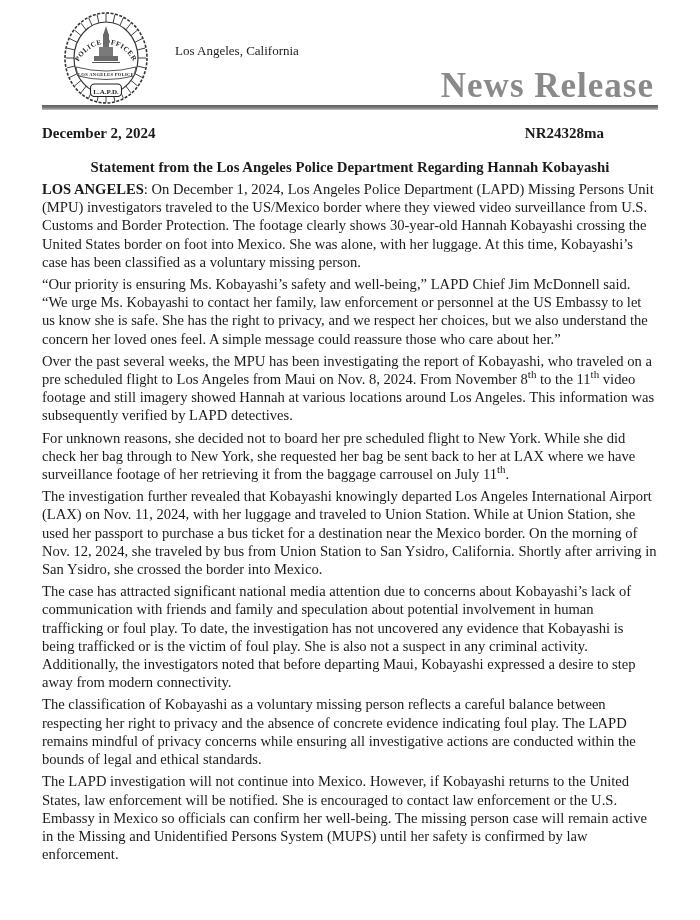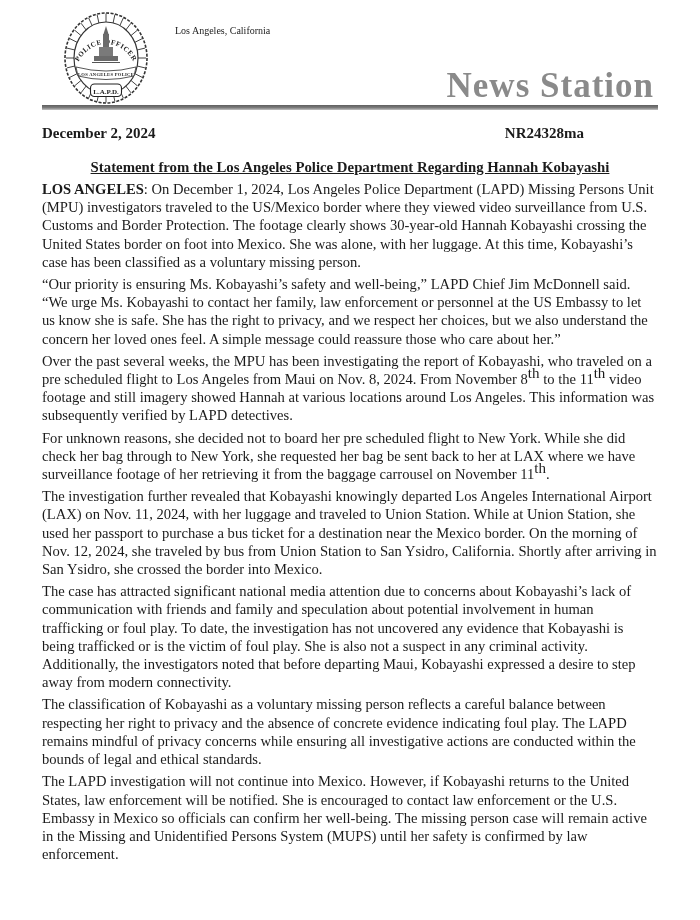--- a/index.html
+++ b/index.html
@@ -16,46 +16,46 @@
     font-family:"Liberation Serif","DejaVu Serif",serif;
     color:#1b1b1b;
     display:flex;flex-direction:column;
     overflow:hidden;position:relative;
   }
   
   .hdr{display:flex;align-items:flex-start;position:relative;height:92px;flex:0 0 auto;}
   .badge-wrap{width:88px;margin-left:20px;flex:0 0 auto;}
   .hdr-text{margin-left:25px;padding-top:13px;}
   .dept{font-size:18.5px;font-weight:bold;letter-spacing:0.2px;}
-  .loc{font-size:10px;margin-top:2px;color:#222;}
+  .loc{font-size:13px;margin-top:20px;color:#222;}
   .nr-title{
     position:absolute;right:4px;bottom:-4px;
     font-size:35px;font-weight:bold;color:var(--news-gray);
     letter-spacing:1px;
   }
   .rule{
     height:5px;margin-top:3px;flex:0 0 auto;
     background:linear-gradient(to bottom,#5e5e5e 0%,#7d7d7d 55%,#c4c4c4 100%);
   }
   
   .meta-row{
     display:flex;justify-content:space-between;
     margin-top:15px;font-weight:bold;font-size:15px;flex:0 0 auto;
   }
-  .nr-num{margin-right:74px;}
+  .nr-num{margin-right:54px;}
   
   .headline{
     text-align:center;font-size:14.8px;font-weight:bold;
-    margin-top:17px;flex:0 0 auto;text-decoration:underline;
+    margin-top:17px;flex:0 0 auto;
   }
   
   #body-paragraphs{flex:0 0 auto;}
   .para{font-size:14.6px;line-height:18.2px;margin-top:4px;}
   .para .b{font-weight:bold;}
-  .para sup{font-size:15px;line-height:0;vertical-align:super;}
+  .para sup{font-size:11px;line-height:0;vertical-align:super;}
   
   .badge-wrap svg text{font-family:"Liberation Serif","DejaVu Serif",serif;fill:#222;}
   #badge-rays line{stroke:#444;stroke-width:1;}
 </style>
 </head>
 <body>
 
 <div class="page">
 
   <header class="hdr">
@@ -112,36 +112,36 @@
         </g>
         <g>
           <rect x="28.5" y="74" width="31" height="12.5" rx="4" fill="#ffffff" stroke="#222" stroke-width="1.1"></rect>
           <text x="44" y="83.5" text-anchor="middle" font-size="7" font-weight="bold">L.A.P.D.</text>
         </g>
       </svg>
     </div>
     <div class="hdr-text">
       <div class="loc">Los Angeles, California</div>
     </div>
-    <div class="nr-title">News Station</div>
+    <div class="nr-title">News Release</div>
   </header>
 
   <div class="rule"></div>
 
   <div class="meta-row">
     <span class="date">December 2, 2024</span>
     <span class="nr-num">NR24328ma</span>
   </div>
 
   <h1 class="headline">Statement from the Los Angeles Police Department Regarding Hannah Kobayashi</h1>
 
   <div id="body-paragraphs">
       <p class="para"><span class="b">LOS ANGELES</span><span>: On December 1, 2024, Los Angeles Police Department (LAPD) Missing Persons Unit (MPU) investigators traveled to the US/Mexico border where they viewed video surveillance from U.S. Customs and Border Protection. The footage clearly shows 30-year-old Hannah Kobayashi crossing the United States border on foot into Mexico. She was alone, with her luggage. At this time, Kobayashi’s case has been classified as a voluntary missing person.</span></p>
       <p class="para"><span>“Our priority is ensuring Ms. Kobayashi’s safety and well-being,” LAPD Chief Jim McDonnell said. “We urge Ms. Kobayashi to contact her family, law enforcement or personnel at the US Embassy to let us know she is safe. She has the right to privacy, and we respect her choices, but we also understand the concern her loved ones feel. A simple message could reassure those who care about her.”</span></p>
       <p class="para"><span>Over the past several weeks, the MPU has been investigating the report of Kobayashi, who traveled on a pre scheduled flight to Los Angeles from Maui on Nov. 8, 2024. From November 8</span><sup>th</sup><span> to the 11</span><sup>th</sup><span> video footage and still imagery showed Hannah at various locations around Los Angeles. This information was subsequently verified by LAPD detectives.</span></p>
-      <p class="para"><span>For unknown reasons, she decided not to board her pre scheduled flight to New York. While she did check her bag through to New York, she requested her bag be sent back to her at LAX where we have surveillance footage of her retrieving it from the baggage carrousel on November 11</span><sup>th</sup><span>.</span></p>
+      <p class="para"><span>For unknown reasons, she decided not to board her pre scheduled flight to New York. While she did check her bag through to New York, she requested her bag be sent back to her at LAX where we have surveillance footage of her retrieving it from the baggage carrousel on July 11</span><sup>th</sup><span>.</span></p>
       <p class="para"><span>The investigation further revealed that Kobayashi knowingly departed Los Angeles International Airport (LAX) on Nov. 11, 2024, with her luggage and traveled to Union Station. While at Union Station, she used her passport to purchase a bus ticket for a destination near the Mexico border. On the morning of Nov. 12, 2024, she traveled by bus from Union Station to San Ysidro, California. Shortly after arriving in San Ysidro, she crossed the border into Mexico.</span></p>
       <p class="para"><span>The case has attracted significant national media attention due to concerns about Kobayashi’s lack of communication with friends and family and speculation about potential involvement in human trafficking or foul play. To date, the investigation has not uncovered any evidence that Kobayashi is being trafficked or is the victim of foul play. She is also not a suspect in any criminal activity. Additionally, the investigators noted that before departing Maui, Kobayashi expressed a desire to step away from modern connectivity.</span></p>
       <p class="para"><span>The classification of Kobayashi as a voluntary missing person reflects a careful balance between respecting her right to privacy and the absence of concrete evidence indicating foul play. The LAPD remains mindful of privacy concerns while ensuring all investigative actions are conducted within the bounds of legal and ethical standards.</span></p>
       <p class="para"><span>The LAPD investigation will not continue into Mexico. However, if Kobayashi returns to the United States, law enforcement will be notified. She is encouraged to contact law enforcement or the U.S. Embassy in Mexico so officials can confirm her well-being. The missing person case will remain active in the Missing and Unidentified Persons System (MUPS) until her safety is confirmed by law enforcement.</span></p>
     </div>
 
 </div>
 
 </body></html>

